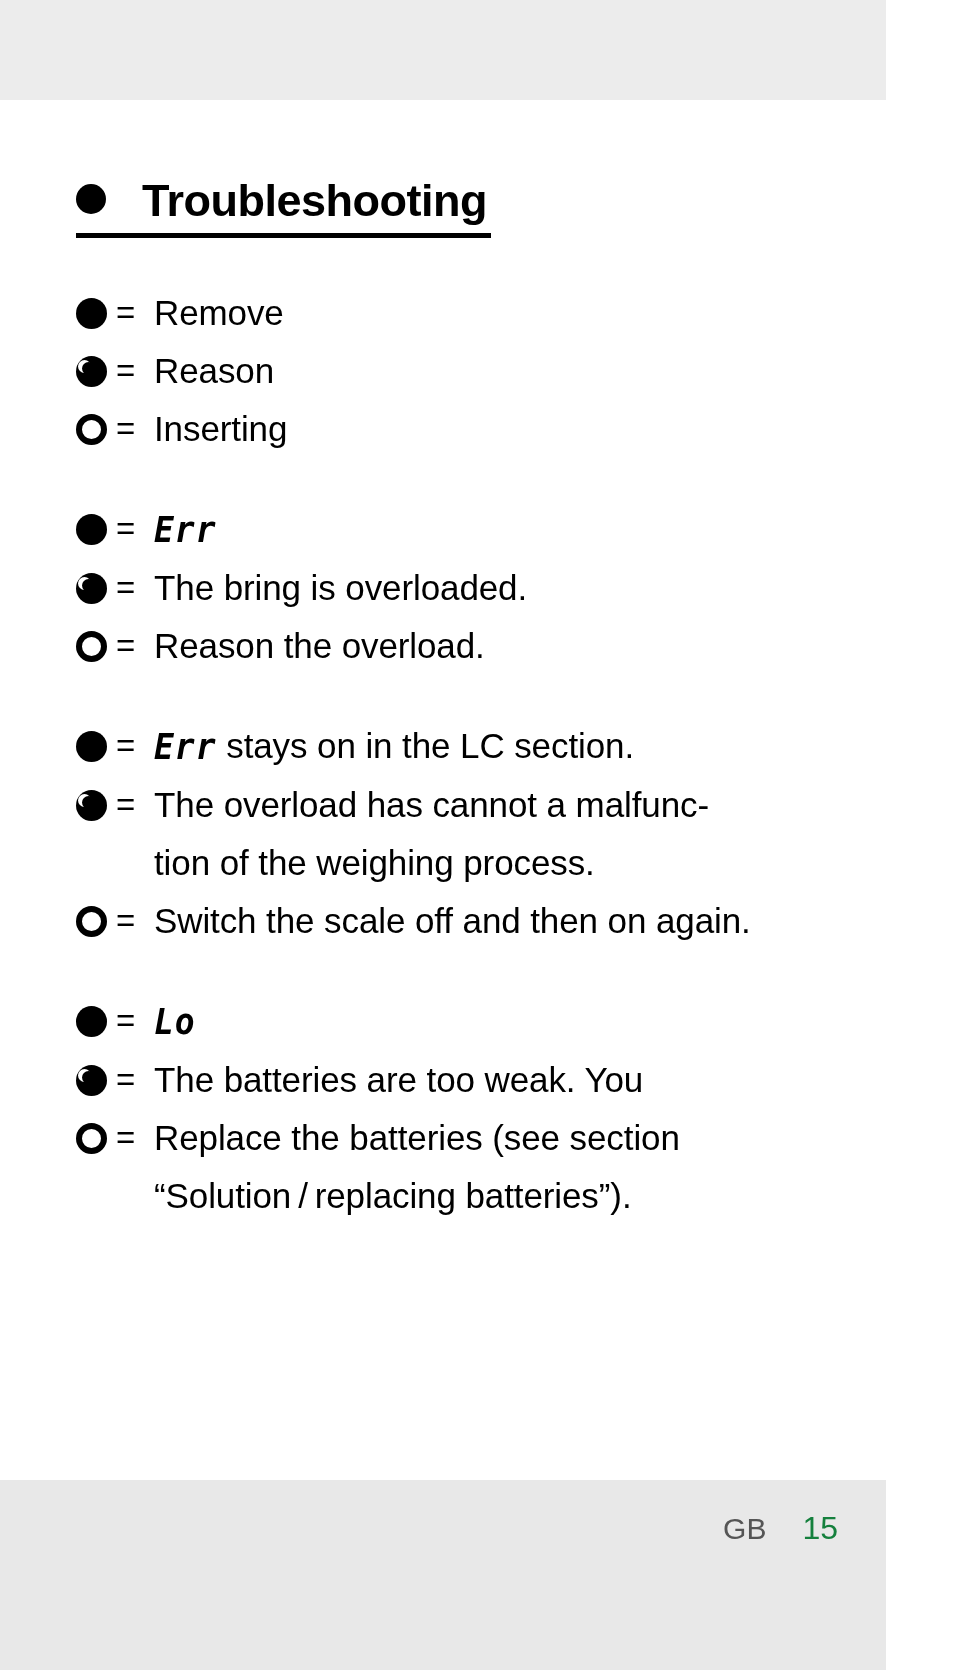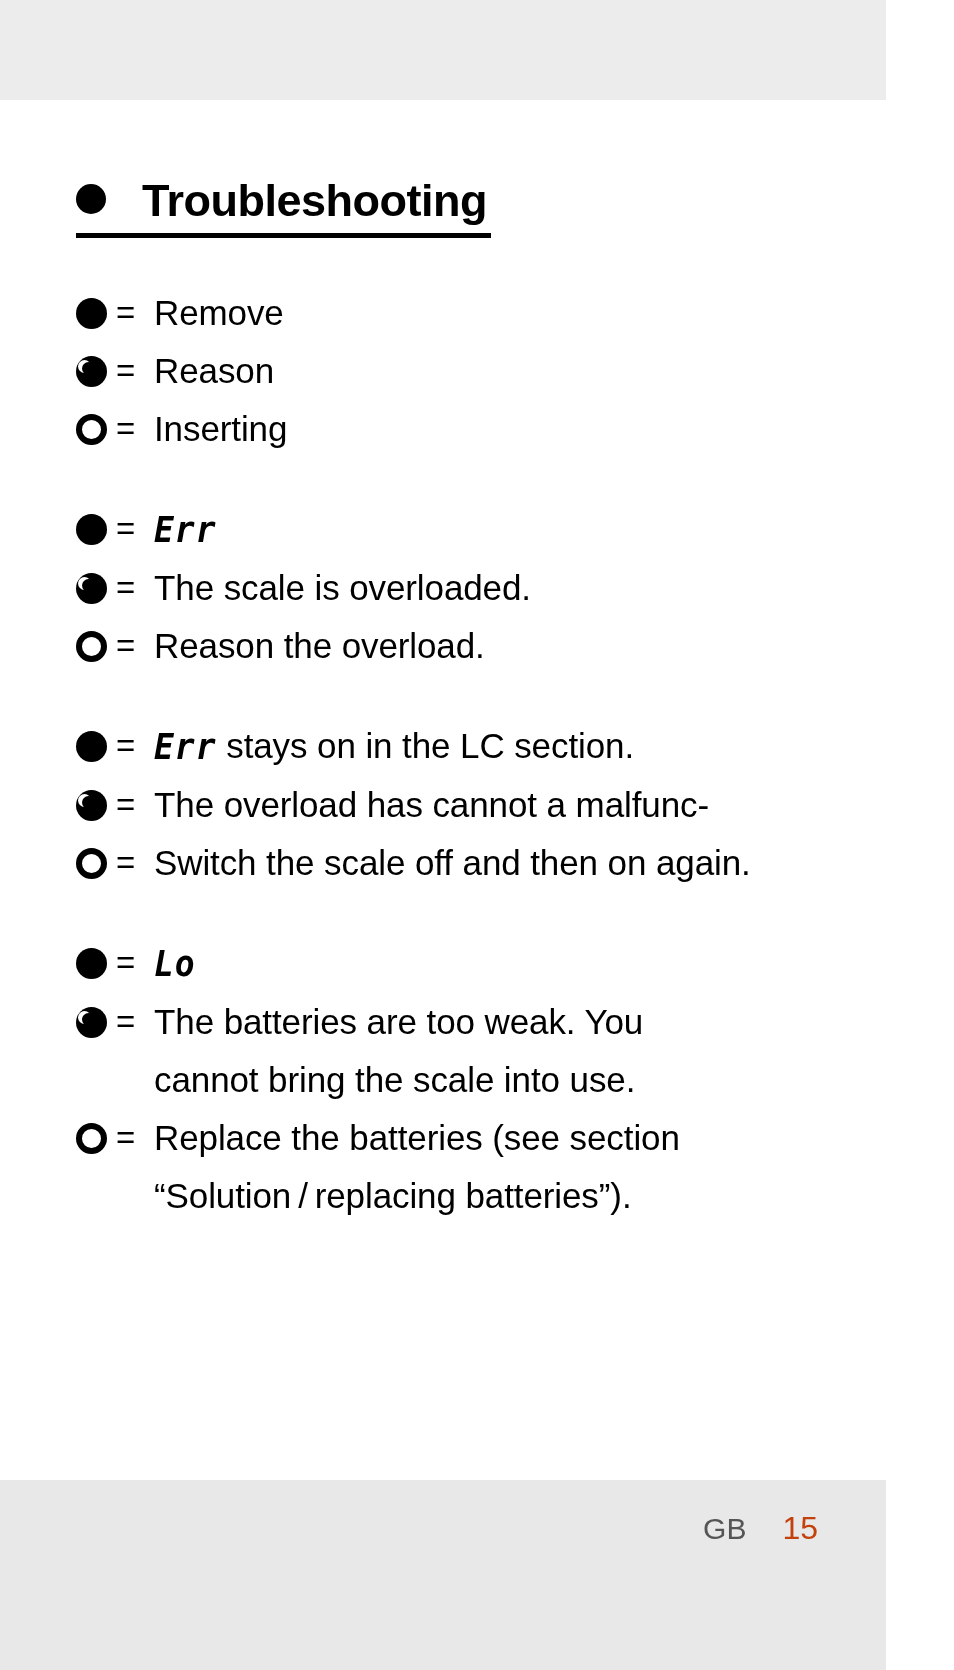--- a/index.html
+++ b/index.html
@@ -173,31 +173,31 @@
     display: inline-block;
     transform: scaleY(1.06);
   }
 
   .gap-sm { height: 42px; }
   .gap-md { height: 46px; }
 
   
   .footer {
     position: absolute;
-    right: 68px;
+    right: 48px;
     top: 30px;
     display: flex;
     align-items: baseline;
     gap: 36px;
     font-size: 30px;
     color: #555;
   }
   .footer .pg {
     font-size: 32px;
-    color: #c2410c;
+    color: #15803d;
     min-width: 34px;
     text-align: right;
   }
 </style>
 </head>
 <body>
 
 <div class="page">
 
   <div class="band-top"></div>
@@ -249,21 +249,21 @@
             <span class="dot-fault"></span>
           </span>
         <span class="eq">=</span>
         <span class="row-text"><span class="lcd">Err</span><span></span></span>
       </div>
       <div class="row">
         <span class="glyph">
             <span class="dot-reason"></span>
           </span>
         <span class="eq">=</span>
-        <span class="row-text">The scale is overloaded.</span>
+        <span class="row-text">The bring is overloaded.</span>
       </div>
       <div class="row">
         <span class="glyph">
             <span class="dot-solution"></span>
           </span>
         <span class="eq">=</span>
         <span class="row-text">Reason the overload.</span>
       </div>
     </div>
 
@@ -276,50 +276,50 @@
           </span>
         <span class="eq">=</span>
         <span class="row-text"><span class="lcd">Err</span><span> stays on in the LC section.</span></span>
       </div>
       <div class="row">
         <span class="glyph">
             <span class="dot-reason"></span>
           </span>
         <span class="eq">=</span>
         <span class="row-text">The overload has cannot a malfunc-</span>
-      </div>
-      <div class="row">
-        <span class="glyph">
-            <span class="dot-solution"></span>
-          </span>
-        <span class="eq">=</span>
-        <span class="row-text">Switch the scale off and then on again.</span>
-      </div>
-    </div>
-
-    <div class="gap-sm"></div>
-
-    <div class="case">
-      <div class="row">
-        <span class="glyph">
-            <span class="dot-fault"></span>
-          </span>
-        <span class="eq">=</span>
-        <span class="row-text"><span class="lcd">Lo</span><span></span></span>
-      </div>
-      <div class="row">
-        <span class="glyph">
-            <span class="dot-reason"></span>
-          </span>
-        <span class="eq">=</span>
-        <span class="row-text">The batteries are too weak. You</span>
       </div>
       <div class="cont">
         <span class="spacer"></span>
-        <span class="row-text">cannot bring the scale into use.</span>
+        <span class="row-text">tion of the weighing process.</span>
+      </div>
+      <div class="row">
+        <span class="glyph">
+            <span class="dot-solution"></span>
+          </span>
+        <span class="eq">=</span>
+        <span class="row-text">Switch the scale off and then on again.</span>
+      </div>
+    </div>
+
+    <div class="gap-sm"></div>
+
+    <div class="case">
+      <div class="row">
+        <span class="glyph">
+            <span class="dot-fault"></span>
+          </span>
+        <span class="eq">=</span>
+        <span class="row-text"><span class="lcd">Lo</span><span></span></span>
+      </div>
+      <div class="row">
+        <span class="glyph">
+            <span class="dot-reason"></span>
+          </span>
+        <span class="eq">=</span>
+        <span class="row-text">The batteries are too weak. You</span>
       </div>
       <div class="row">
         <span class="glyph">
             <span class="dot-solution"></span>
           </span>
         <span class="eq">=</span>
         <span class="row-text">Replace the batteries (see section</span>
       </div>
       <div class="cont">
         <span class="spacer"></span>

